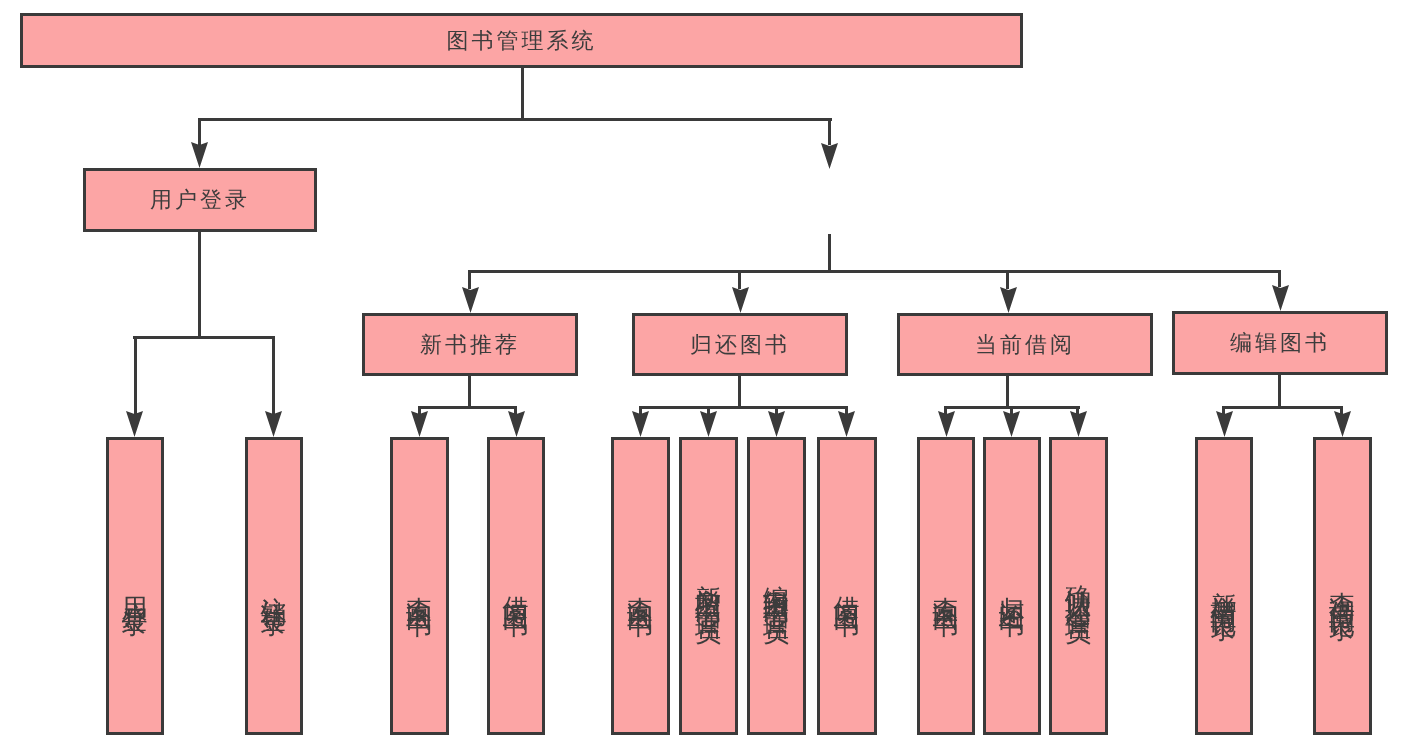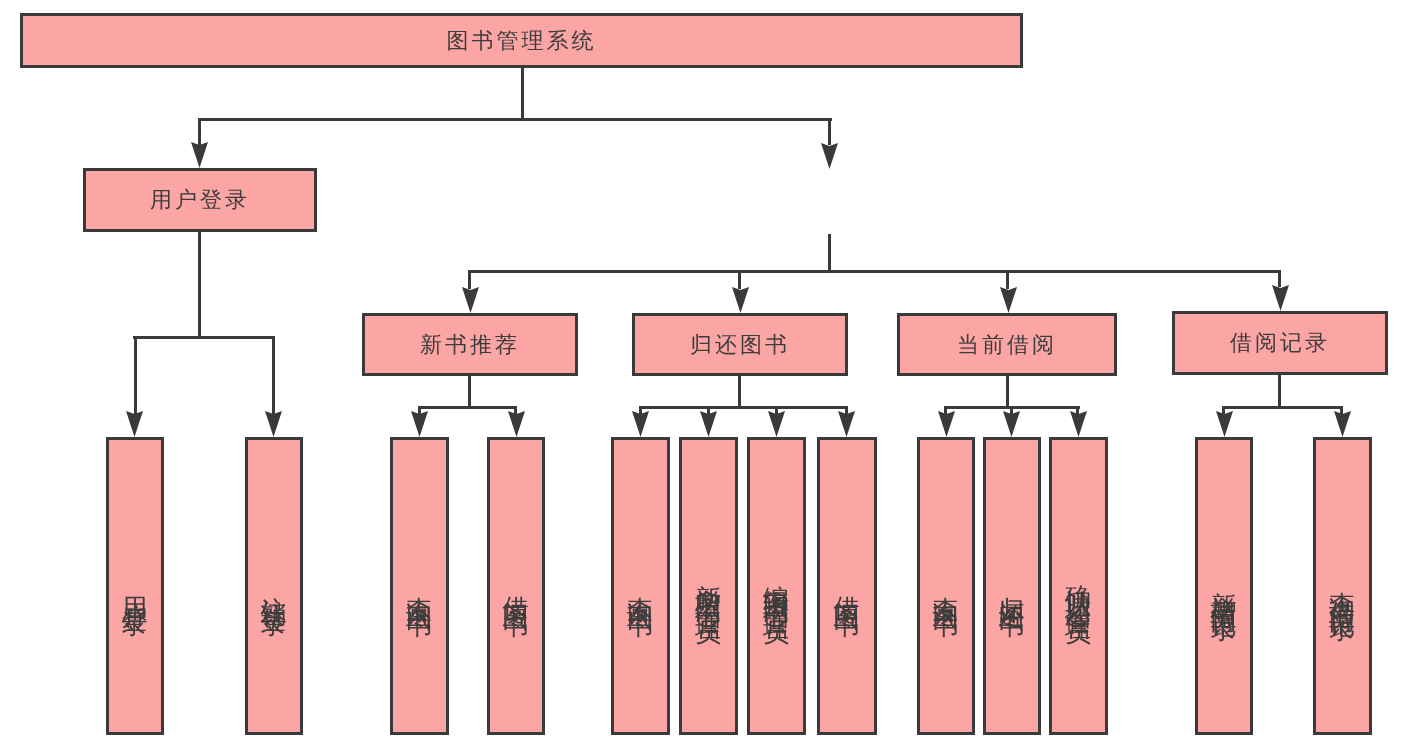--- a/index.html
+++ b/index.html
@@ -104,25 +104,25 @@
   <div class="ar" style="left:1000px; top:287px;"></div>
   <div class="vl" style="left:1278px; top:270px; height:17px;"></div>
   <div class="ar" style="left:1272px; top:285px;"></div>
 
   <div class="box" style="left:362px; top:313px; width:216px; height:63px;">
     <span class="hlabel">新书推荐</span>
   </div>
   <div class="box" style="left:632px; top:313px; width:216px; height:63px;">
     <span class="hlabel">归还图书</span>
   </div>
-  <div class="box" style="left:897px; top:313px; width:220px; height:63px;">
+  <div class="box" style="left:897px; top:313px; width:256px; height:63px;">
     <span class="hlabel">当前借阅</span>
   </div>
   <div class="box" style="left:1172px; top:311px; width:216px; height:64px;">
-    <span class="hlabel">借阅记录</span>
+    <span class="hlabel">编辑图书</span>
   </div>
 
   <div class="vl" style="left:468px; top:376px; height:31px;"></div>
   <div class="hl" style="left:418px; top:406px; width:99px;"></div>
   <div class="vl" style="left:418px; top:406px; height:9px;"></div>
   <div class="ar" style="left:411px; top:411px;"></div>
   <div class="vl" style="left:514px; top:406px; height:9px;"></div>
   <div class="ar" style="left:508px; top:411px;"></div>
 
   <div class="vl" style="left:738px; top:376px; height:31px;"></div>

